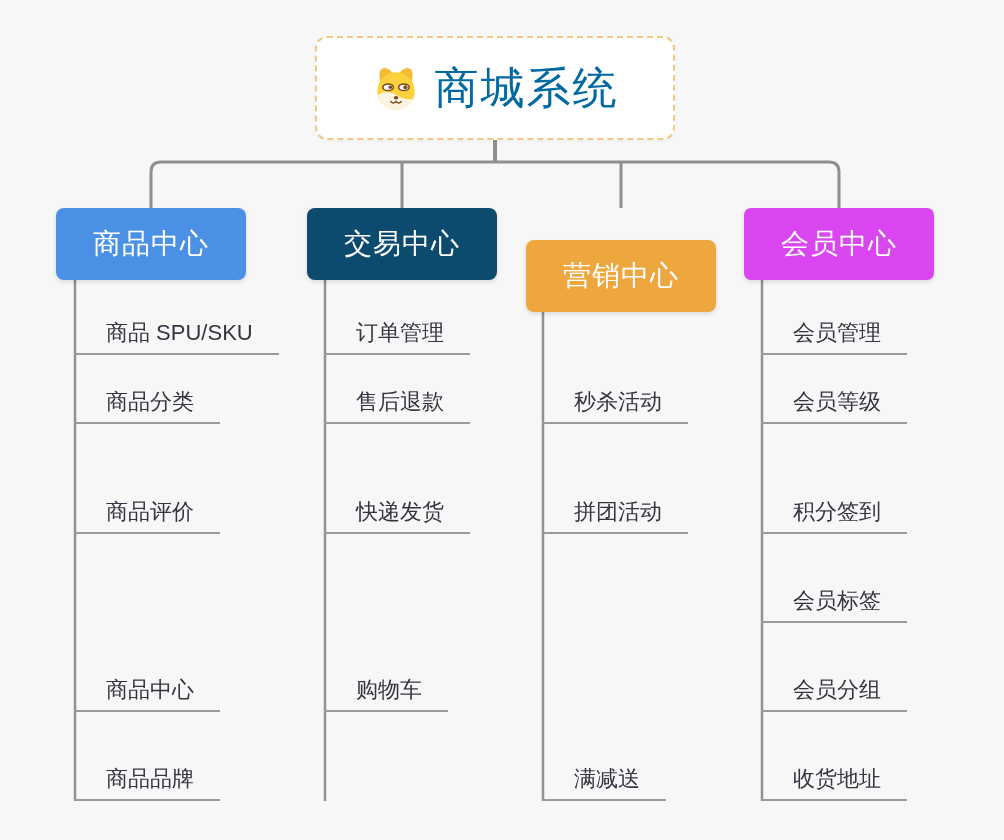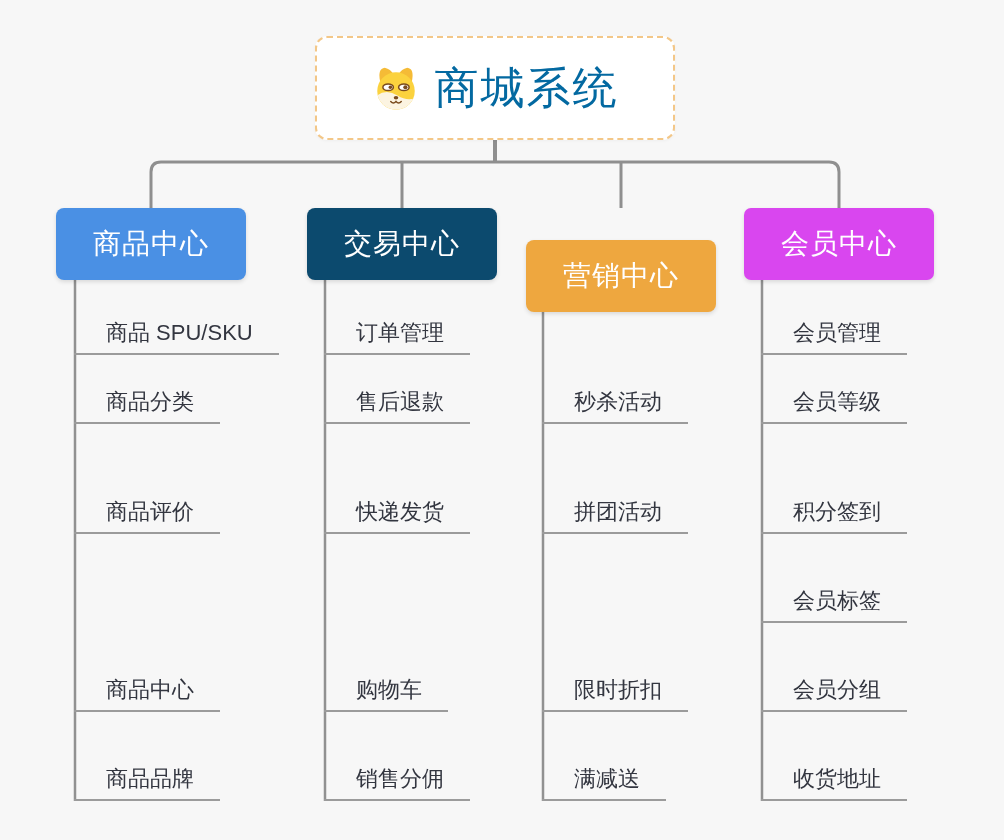--- a/index.html
+++ b/index.html
@@ -114,25 +114,23 @@
   <div class="leaf-node c0 r0">商品 SPU/SKU</div>
   <div class="leaf-node c0 r1">商品分类</div>
   <div class="leaf-node c0 r2">商品评价</div>
   <div class="leaf-node c0 r4">商品中心</div>
   <div class="leaf-node c0 r5">商品品牌</div>
 
   <div class="leaf-node c1 r0">订单管理</div>
   <div class="leaf-node c1 r2">快递发货</div>
   <div class="leaf-node c1 r1">售后退款</div>
   <div class="leaf-node c1 r4">购物车</div>
-  <div class="leaf-node c1 r5">销售分佣</div>
 
   <div class="leaf-node c2 r1">秒杀活动</div>
   <div class="leaf-node c2 r2">拼团活动</div>
-  <div class="leaf-node c2 r4">限时折扣</div>
   <div class="leaf-node c2 r5">满减送</div>
 
   <div class="leaf-node c3 r0">会员管理</div>
   <div class="leaf-node c3 r1">会员等级</div>
   <div class="leaf-node c3 r2">积分签到</div>
   <div class="leaf-node c3 r3">会员标签</div>
   <div class="leaf-node c3 r4">会员分组</div>
   <div class="leaf-node c3 r5">收货地址</div>
 
 </div>

